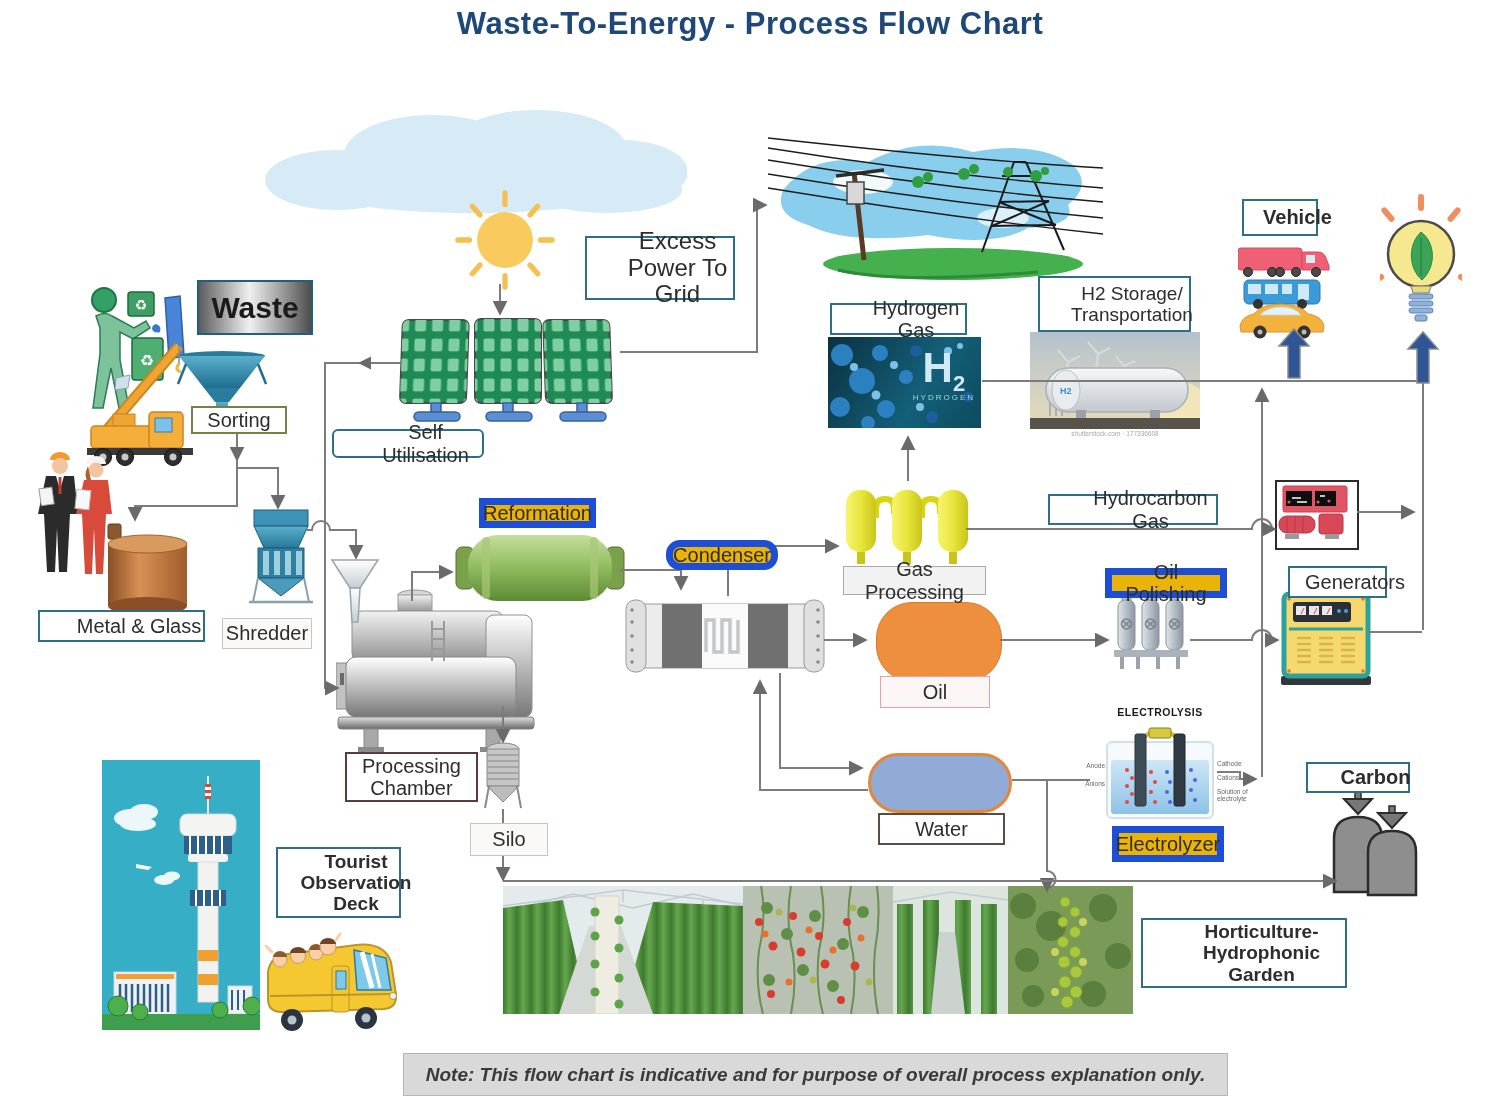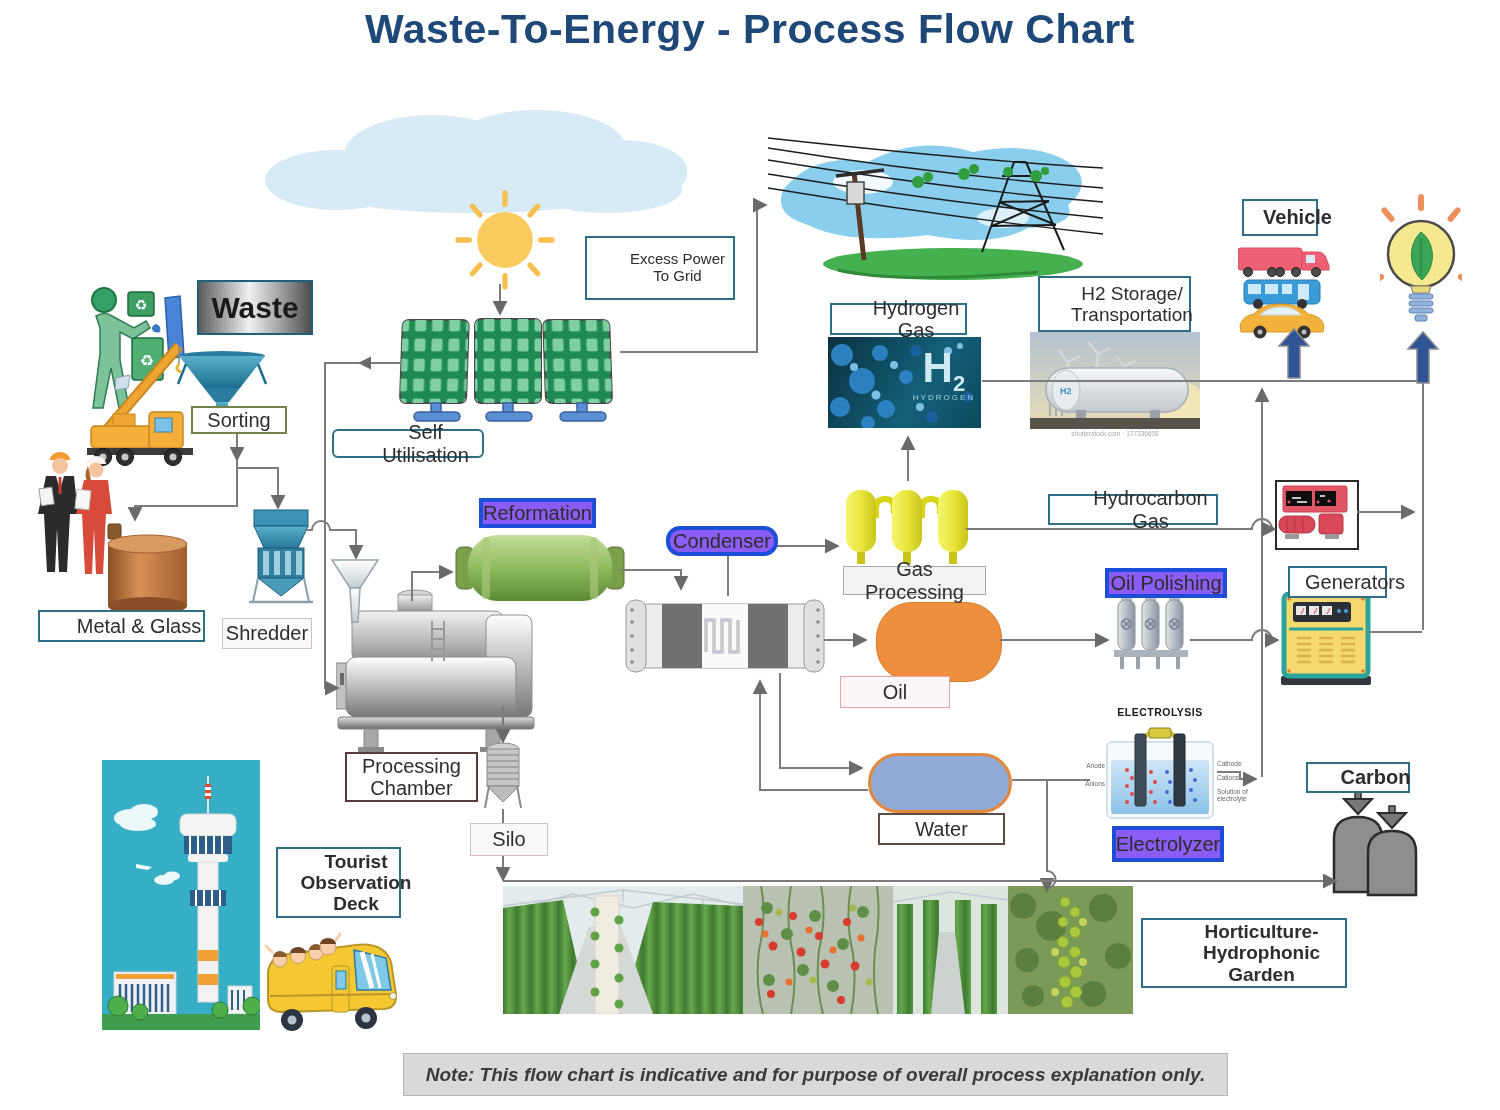--- a/index.html
+++ b/index.html
@@ -6,31 +6,31 @@
   #canvas{position:relative;width:1500px;height:1110px;background:#fff;overflow:hidden;
           font-family:"Liberation Sans","DejaVu Sans",sans-serif;}
   .layer{position:absolute;left:0;top:0;width:1500px;height:1110px;}
   .abs{position:absolute;}
   .ill{position:absolute;z-index:1;}
   #lines{z-index:2;}
   .lbl{position:absolute;box-sizing:border-box;display:flex;align-items:center;justify-content:center;
        text-align:center;background:#fff;color:#2d2d2d;font-size:20px;line-height:1.12;z-index:3;}
   .b{font-weight:bold;}
   .teal{border:2px solid #2e6f85;padding-left:35px;}
-  .pink{border:4px solid #1d4ed8;background:#8b5cf6;}
+  .pink{border:7px solid #1d4ed8;background:#eab308;}
   .olive{border:2px solid #75814a;}
   .graybx{background:#f2f2f2;border:1px solid #a9a9a9;}
   .oilbx{border:1px solid #e8a0a8;background:#fdf6f6;}
   .waterbx{border:2px solid #5d4a43;}
   .procbx{border:2px solid #5a3c3c;}
   .lightbx{border:1px solid #cfc2c2;background:#fbf8f8;margin-top:7px;}
   .wastebx{background:linear-gradient(90deg,#5c5c5c,#f0f0f0 45%,#9a9a9a 75%,#4d4d4d);
            border:2px solid #21607a;color:#1b1b1b;font-weight:bold;font-size:30px;}
   #title{position:absolute;left:0;top:6px;width:1500px;text-align:center;z-index:3;
-         font-size:41px;font-weight:bold;color:#1e4878;letter-spacing:.5px;}
+         font-size:31px;font-weight:bold;color:#1e4878;letter-spacing:.5px;}
   #notebar{position:absolute;left:403px;top:1053px;width:825px;height:43px;box-sizing:border-box;
            background:#d9d9d9;border:1px solid #b5b5b5;display:flex;align-items:center;justify-content:center;
            font-size:19px;font-style:italic;font-weight:bold;color:#3a3a3a;z-index:3;}
   .h2img{position:absolute;left:828px;top:337px;width:153px;height:91px;z-index:1;
          background:linear-gradient(120deg,#0b3140,#136079 60%,#0d4a5e);overflow:hidden;}
   .h2txt{position:absolute;right:6px;top:10px;text-align:center;color:#cfeaf4;z-index:2;}
   .h2f{font-size:42px;font-weight:bold;line-height:1;}
   .h2f sub{font-size:22px;}
   .h2cap{font-size:8px;letter-spacing:2px;color:#9fd6e6;margin-top:-2px;}
   .microcap{position:absolute;left:1030px;top:430px;width:170px;text-align:center;font-size:6.5px;color:#a8a8a8;z-index:1;}
@@ -900,34 +900,34 @@
       <path d="M503,706 V740" marker-end="url(#ar)"></path>
       <path d="M503,809 V878" marker-end="url(#ar)"></path>
     </g>
     <polygon points="358,363 371,356.5 371,369.5" fill="#6a6a6a"></polygon>
     <path d="M1288,378 V346 H1279 L1294,329 L1309,346 H1300 V378 Z" fill="#2f5597" stroke="#8c8c8c" stroke-width="1.5"></path>
     <path d="M1417,383 V349 H1408 L1423,332 L1438,349 H1429 V383 Z" fill="#2f5597" stroke="#8c8c8c" stroke-width="1.5"></path>
   </svg>
 
   <div class="lbl wastebx" style="left:197px;top:280px;width:116px;height:55px;">Waste</div>
   <div class="lbl olive" style="left:191px;top:406px;width:96px;height:28px;">Sorting</div>
-  <div class="lbl teal" style="left:585px;top:236px;width:150px;height:64px;font-size:15px;">Excess Power To Grid</div>
+  <div class="lbl teal" style="left:585px;top:236px;width:150px;height:64px;font-size:24px;">Excess Power To Grid</div>
   <div class="lbl teal" style="left:332px;top:429px;width:152px;height:29px;border-radius:6px;">Self Utilisation</div>
   <div class="lbl teal" style="left:38px;top:610px;width:167px;height:32px;">Metal &amp; Glass</div>
   <div class="lbl lightbx" style="left:222px;top:611px;width:90px;height:31px;">Shredder</div>
   <div class="lbl pink" style="left:479px;top:498px;width:117px;height:30px;">Reformation</div>
-  <div class="lbl pink" style="left:666px;top:526px;width:112px;height:30px;border-radius:14px;">Condenser</div>
+  <div class="lbl pink" style="left:666px;top:540px;width:112px;height:30px;border-radius:14px;">Condenser</div>
   <div class="lbl graybx" style="left:843px;top:566px;width:143px;height:29px;">Gas Processing</div>
   <div class="lbl teal" style="left:830px;top:303px;width:137px;height:32px;">Hydrogen Gas</div>
   <div class="lbl teal" style="left:1038px;top:276px;width:153px;height:56px;font-size:19px;">H2 Storage/ Transportation</div>
   <div class="lbl teal b" style="left:1242px;top:199px;width:76px;height:37px;">Vehicle</div>
   <div class="lbl teal" style="left:1048px;top:494px;width:170px;height:31px;">Hydrocarbon Gas</div>
   <div class="lbl teal" style="left:1288px;top:566px;width:99px;height:32px;">Generators</div>
   <div class="lbl pink" style="left:1105px;top:568px;width:122px;height:30px;">Oil Polishing</div>
-  <div class="lbl oilbx" style="left:840px;top:676px;width:110px;height:32px;">Oil</div>
+  <div class="lbl oilbx" style="left:880px;top:676px;width:110px;height:32px;">Oil</div>
   <div class="lbl waterbx" style="left:878px;top:813px;width:127px;height:32px;">Water</div>
   <div class="lbl pink" style="left:1112px;top:826px;width:112px;height:36px;">Electrolyzer</div>
   <div class="lbl teal b" style="left:1306px;top:762px;width:104px;height:31px;text-align:center;">Carbon</div>
   <div class="lbl procbx" style="left:345px;top:752px;width:133px;height:50px;">Processing Chamber</div>
   <div class="lbl lightbx" style="left:470px;top:816px;width:78px;height:33px;">Silo</div>
   <div class="lbl teal b" style="left:276px;top:847px;width:125px;height:71px;font-size:19px;">Tourist Observation Deck</div>
   <div class="lbl teal b" style="left:1141px;top:918px;width:206px;height:70px;font-size:19px;">Horticulture- Hydrophonic Garden</div>
 
   <div id="notebar">Note: This flow chart is indicative and for purpose of overall process explanation only.</div>
 

